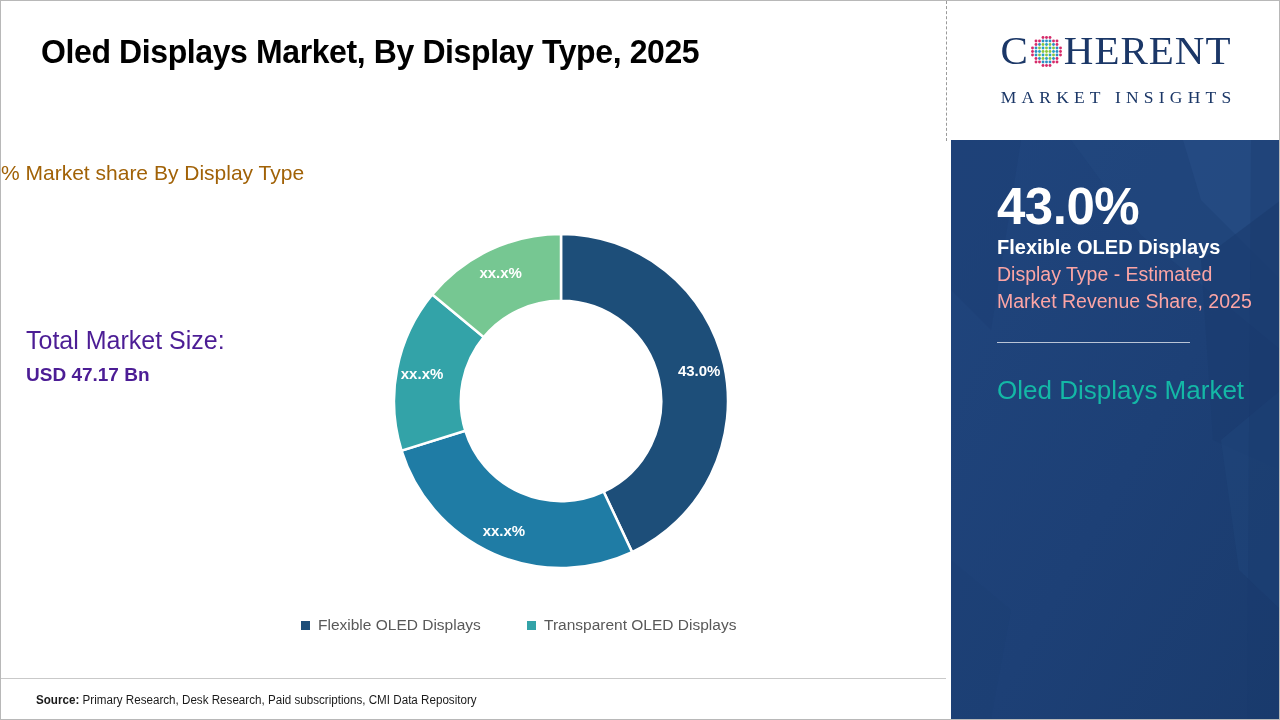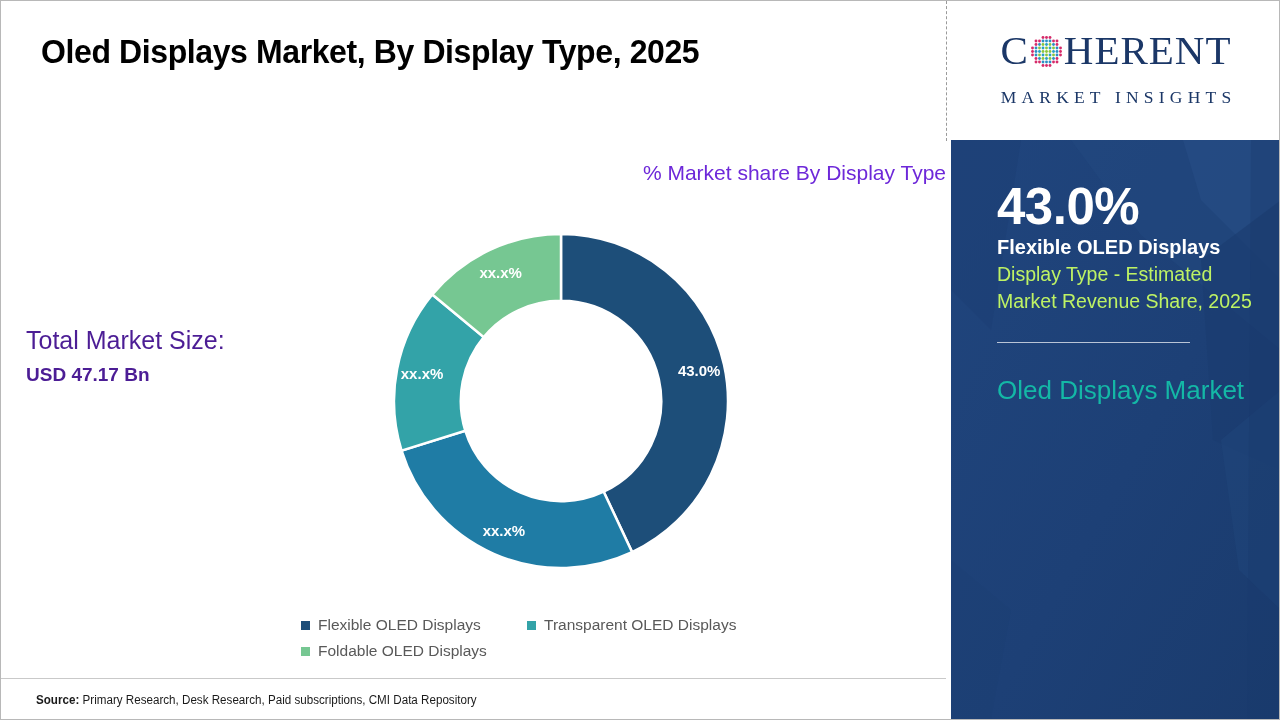--- a/index.html
+++ b/index.html
@@ -57,23 +57,23 @@
     font-weight: bold;
     line-height: 36px;
     white-space: nowrap;
   }
 
   
   #chart-subtitle {
     position: absolute;
     left: 0; right: 0;
     top: 160px;
-    text-align: right;
+    text-align: left;
     font-size: 21px;
-    color: #6d28d9;
+    color: #a16207;
     font-weight: normal;
   }
   #donut-wrap {
     position: absolute;
     left: 390px;
     top: 230px;
     width: 340px;
     height: 340px;
   }
   #donut-svg { display: block; }
@@ -212,21 +212,21 @@
     font-size: 20px;
     font-weight: bold;
     line-height: 1.25;
     margin-top: 2px;
   }
   #panel-stat-desc {
     font-size: 19.5px;
     font-weight: normal;
     line-height: 1.4;
     margin-top: 1px;
-    color: #bef264;
+    color: #fca5a5;
   }
   #panel-divider {
     width: 193px;
     height: 1px;
     background: #b9c4d6;
     margin-top: 26px;
   }
   #panel-market-name {
     font-size: 26px;
     font-weight: normal;
@@ -273,24 +273,20 @@
     </div>
 
     <div id="legend">
       <div class="legend-item">
         <span class="legend-swatch" style="background: rgb(29, 78, 121);"></span>
         <span>Flexible OLED Displays</span>
       </div>
       <div class="legend-item">
         <span class="legend-swatch" style="background: rgb(51, 163, 168);"></span>
         <span>Transparent OLED Displays</span>
-      </div>
-      <div class="legend-item">
-        <span class="legend-swatch" style="background: rgb(118, 199, 146);"></span>
-        <span>Foldable OLED Displays</span>
       </div>
     </div>
 
     <div id="footer-rule"></div>
 
     <div id="source-line">
       <span class="src-label">Source:</span><span> Primary Research, Desk Research, Paid subscriptions, CMI Data Repository</span>
     </div>
   </div>
 

